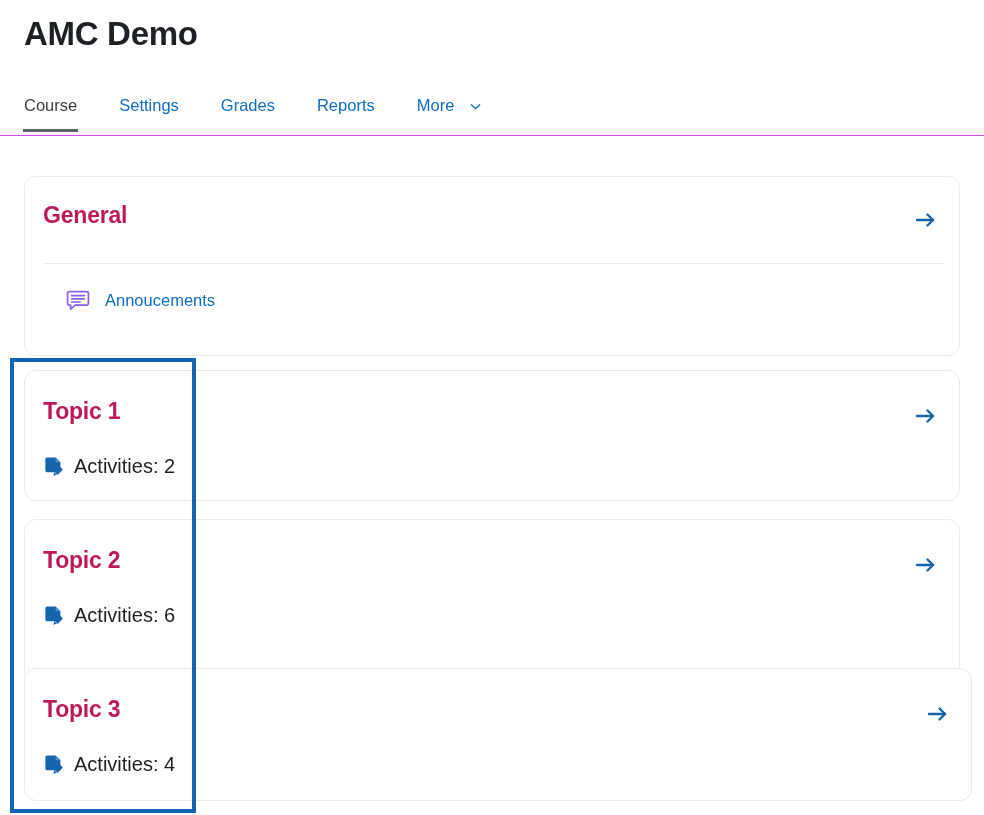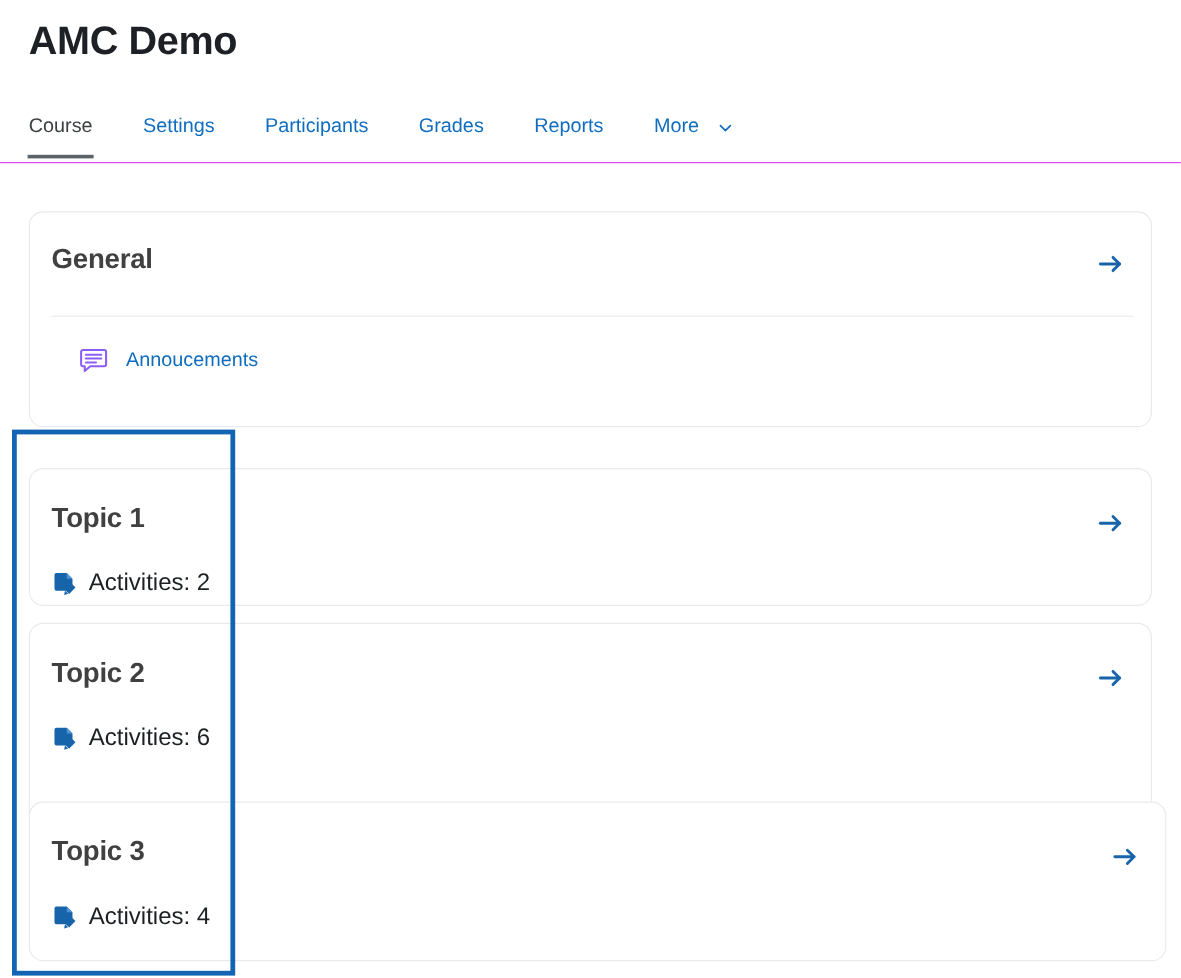--- a/index.html
+++ b/index.html
@@ -95,31 +95,31 @@
 
   
   .card {
     position: absolute;
     background: #ffffff;
     border: 1px solid #e9eaeb;
     border-radius: 12px;
     box-sizing: border-box;
   }
   .card-general  { left: 24px; top: 176px; width: 936px; height: 180px; }
-  .card-topic1   { left: 24px; top: 390px; width: 936px; height: 115px; padding-left: 36px; }
+  .card-topic1   { left: 24px; top: 370px; width: 936px; height: 131px; padding-left: 36px; }
   .card-topic2   { left: 24px; top: 519px; width: 936px; height: 172px; }
   .card-topic3   { left: 24px; top: 668px; width: 948px; height: 133px; }
 
   .card-title {
     position: absolute;
     left: 18px;
     top: 24px;
     font-size: 23px;
     font-weight: 700;
-    color: #404040;
+    color: #be185d;
     letter-spacing: -0.2px;
     line-height: 28px;
   }
   .card-topic1 .card-title,
   .card-topic2 .card-title,
   .card-topic3 .card-title {
     top: 26px;
   }
 
   .card-arrow {
@@ -209,21 +209,20 @@
 
   <div class="page-title">AMC Demo</div>
 
   <div class="tabbar">
     <div class="tablist">
 
       <a class="tab active" href="#">Course</a>
 
       <a class="tab" href="#">Settings</a>
 
-      <a class="tab" href="#">Participants</a>
 
       <a class="tab" href="#">Grades</a>
 
       <a class="tab" href="#">Reports</a>
 
       <a class="tab tab-more" href="#">
         <span>More</span>
         <span class="chev">
           <svg width="11" height="11" viewBox="0 0 12 12" aria-hidden="true">
             <path d="M1.5 4 L6 8.5 L10.5 4" fill="none" stroke="#0f6cbf" stroke-width="1.5" stroke-linecap="round" stroke-linejoin="round"></path>

